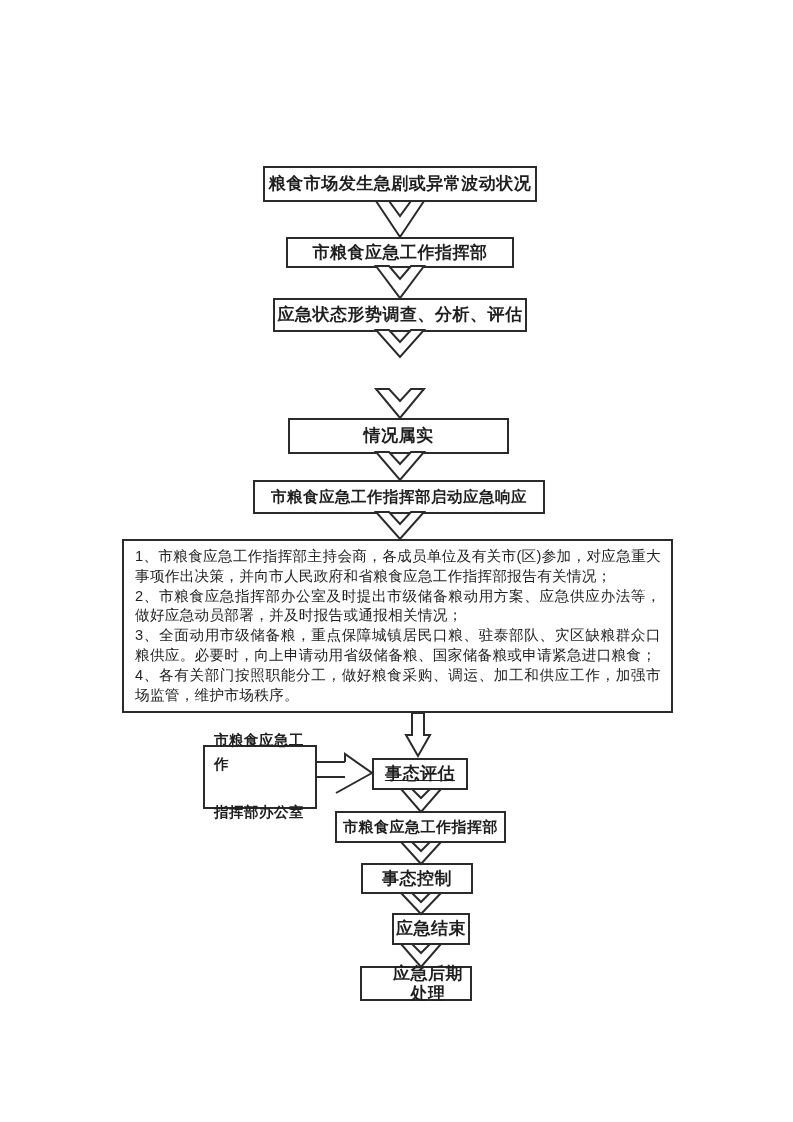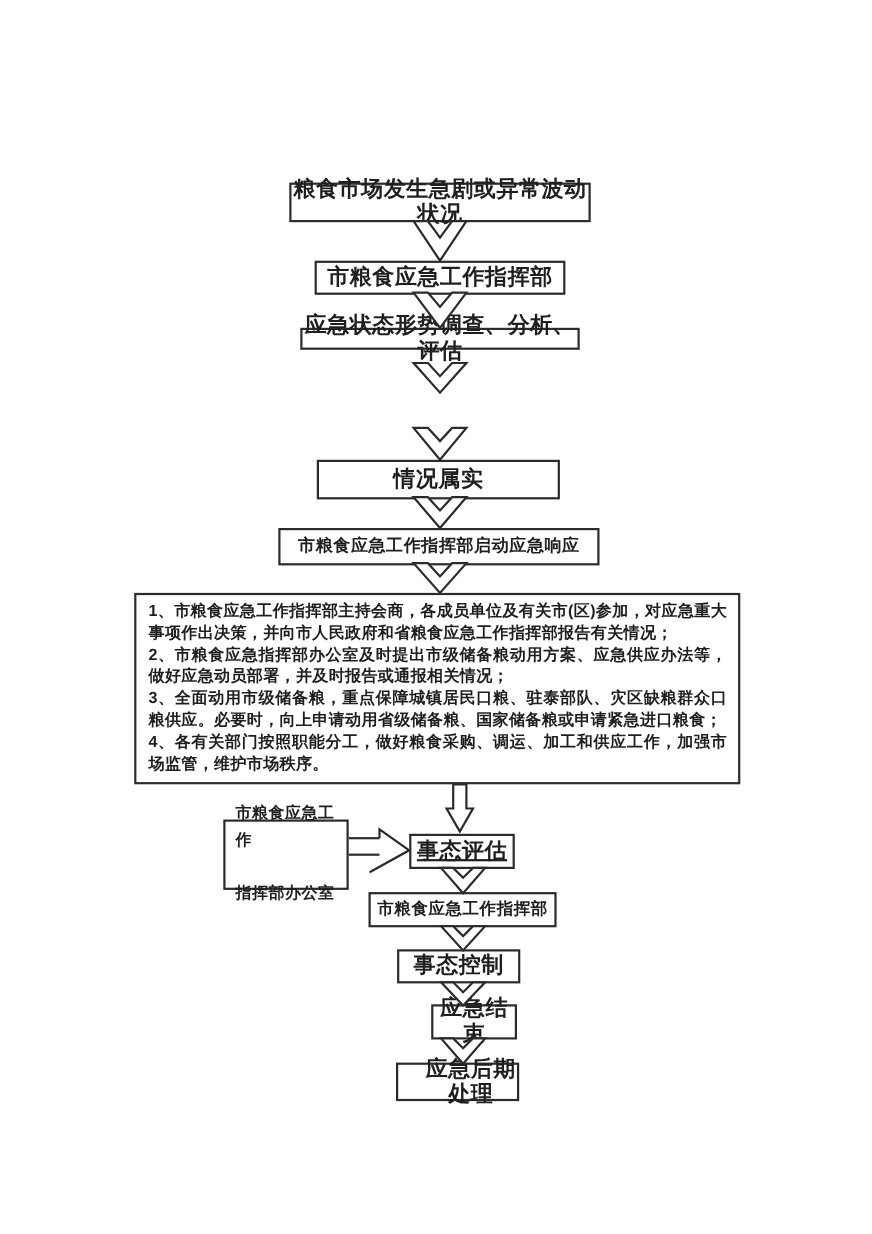--- a/index.html
+++ b/index.html
@@ -6,40 +6,40 @@
   body{width:793px;height:1122px;overflow:hidden;
        font-family:"Liberation Sans","DejaVu Sans",sans-serif;}
   #canvas{position:relative;width:793px;height:1122px;background:#ffffff;}
   .fbox{
     position:absolute;
     border:2px solid #2b2b2b;
     background:#ffffff;
     display:flex;align-items:center;justify-content:center;
     color:#1f1f1f;
     font-weight:700;
-    font-size:20px;
+    font-size:17px;
     letter-spacing:0.5px;
     text-align:center;
     box-sizing:border-box;
     z-index:1;
   }
   .fbox span{display:block;line-height:1.15;}
   
   .b1{left:263px;top:166px;width:274px;height:36px;}
   .b2{left:286px;top:237px;width:228px;height:31px;}
-  .b3{left:273px;top:298px;width:254px;height:20px;}
+  .b3{left:273px;top:298px;width:254px;height:34px;}
   .b4{left:287px;top:357px;width:226px;height:34px;}
   .b5{left:288px;top:418px;width:221px;height:36px;align-items:center;}
   .b6{left:253px;top:480px;width:292px;height:34px;font-size:15.5px;}
   
   .bigbox{
     position:absolute;left:122px;top:539px;width:551px;height:174px;
     border:2px solid #2b2b2b;background:#ffffff;box-sizing:border-box;
     padding:6px 10px 0 11px;z-index:1;
-    color:#1f1f1f;font-size:14.6px;font-weight:700;
+    color:#1f1f1f;font-size:14.6px;font-weight:400;
     line-height:19.8px;letter-spacing:0.3px;text-align:justify;
   }
   .bigbox p{margin:0;padding:0;}
   
   .sidebox{left:203px;top:745px;width:114px;height:64px;
     justify-content:center;padding-left:9px;font-size:14.5px;text-align:left;}
   .sidebox span{line-height:1.65;}
   
   .b7{left:372px;top:758px;width:96px;height:32px;text-decoration:underline;}
   .b8{left:335px;top:811px;width:171px;height:32px;font-size:15px;}

